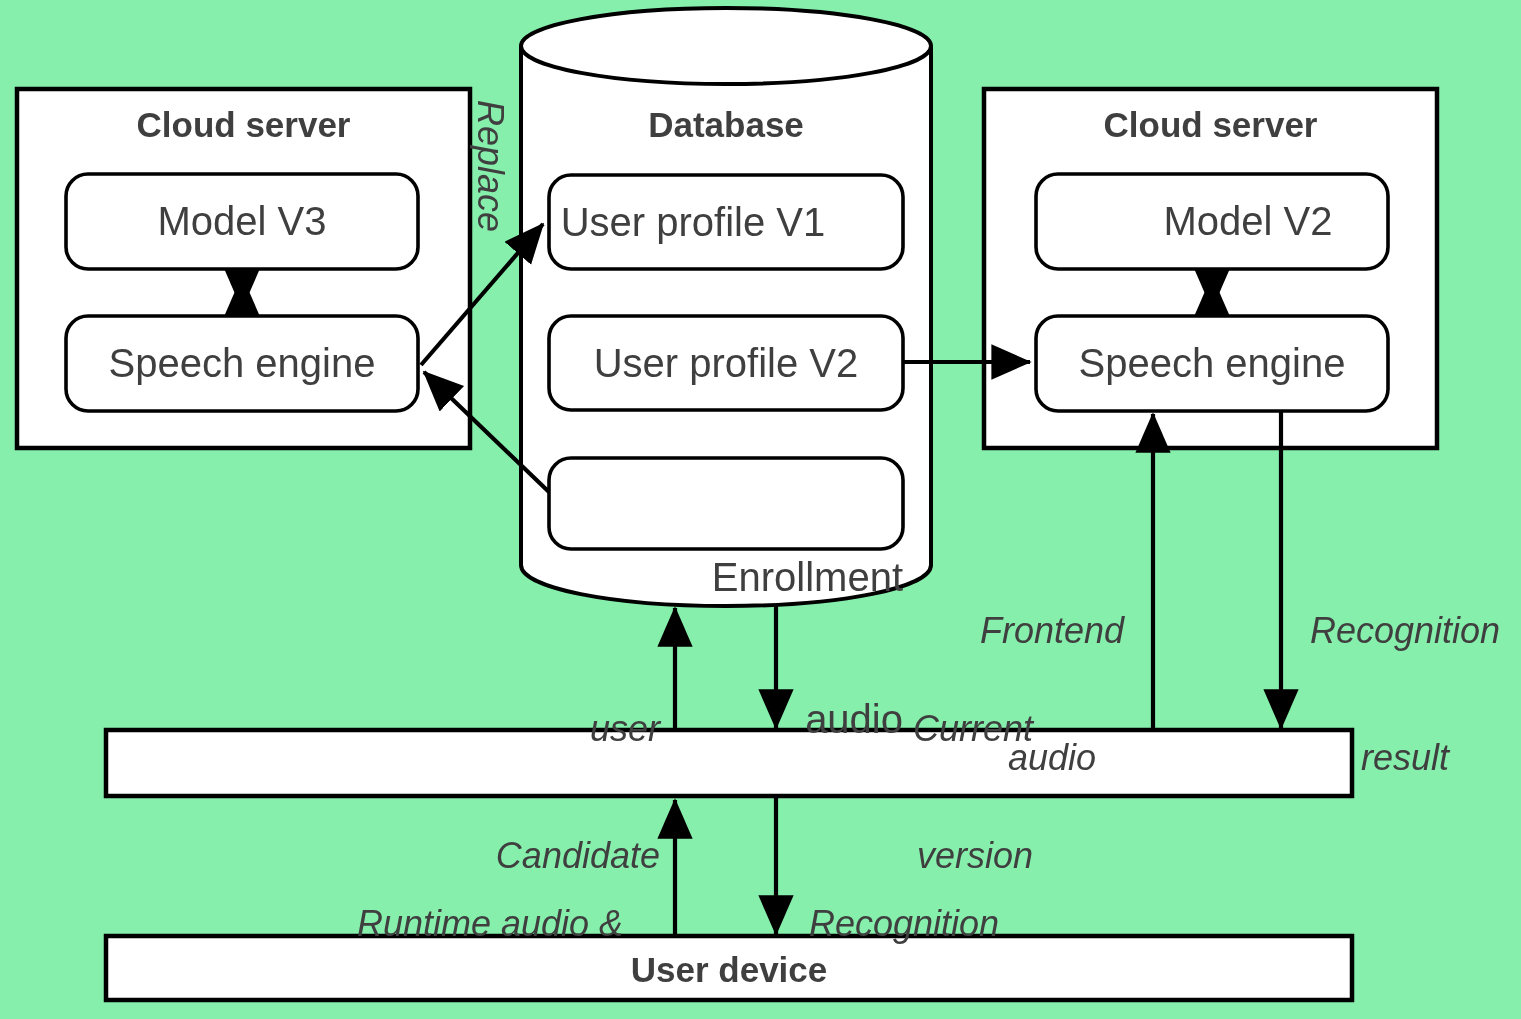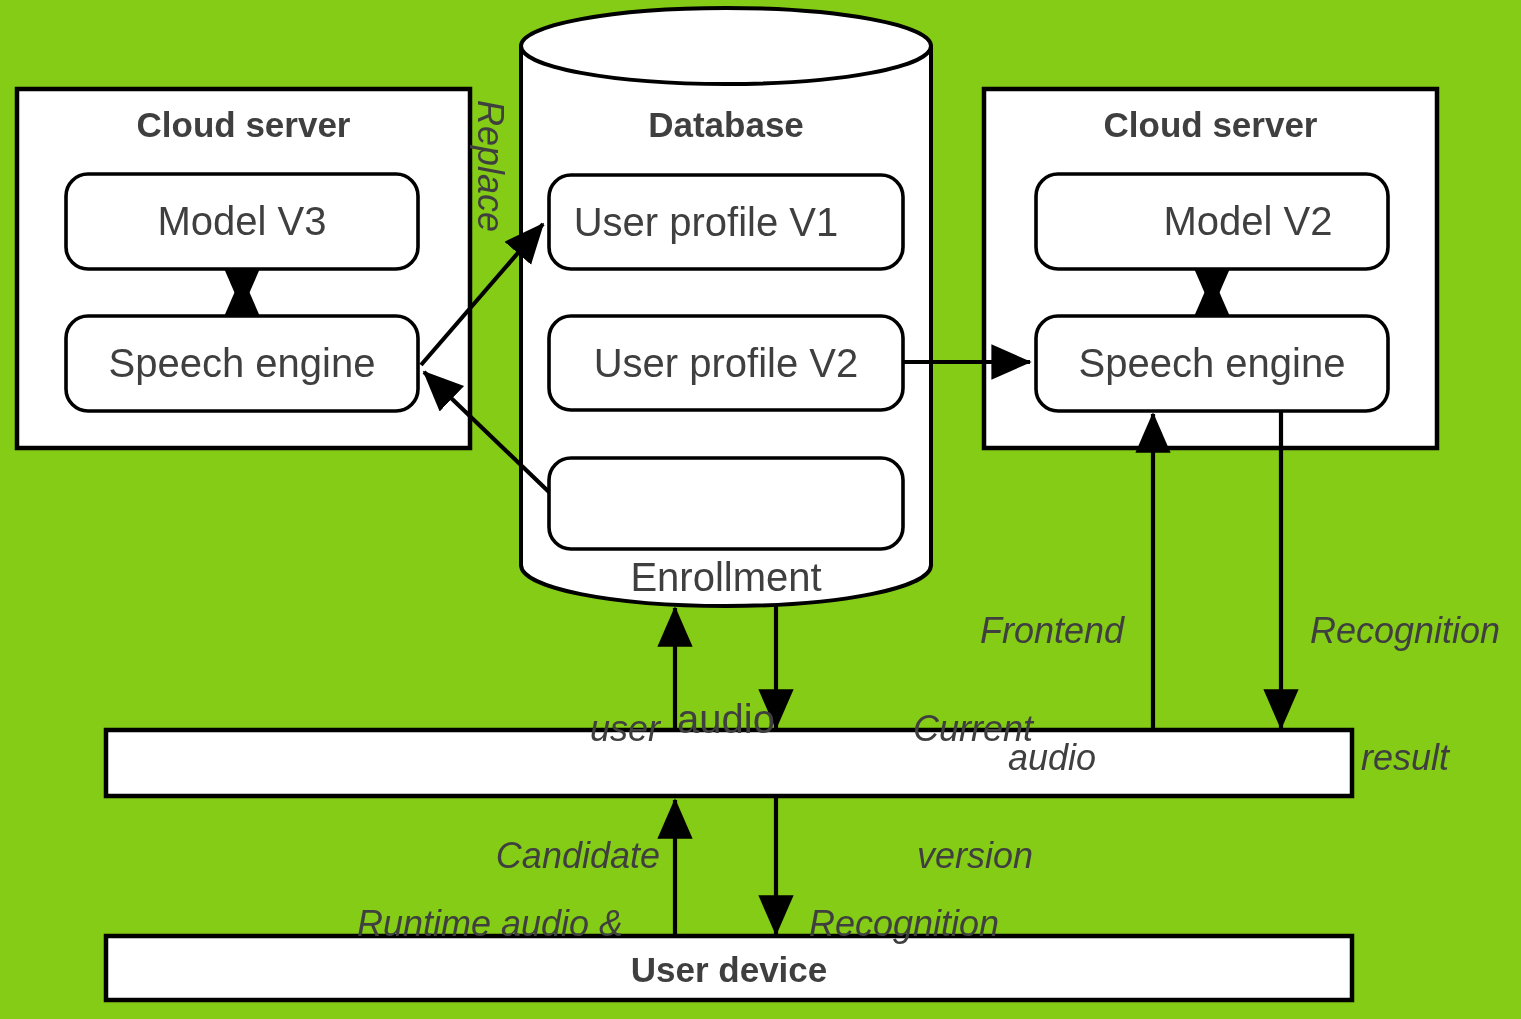--- a/index.html
+++ b/index.html
@@ -4,21 +4,21 @@
 <style>
   html, body {
     margin: 0;
     padding: 0;
     background: #ffffff;
   }
   #canvas {
     position: relative;
     width: 1521px;
     height: 1019px;
-    background: #84cc16;
+    background: #86efac;
     overflow: hidden;
     font-family: "Liberation Sans", sans-serif;
   }
   svg.layer {
     position: absolute;
     left: 0;
     top: 0;
     width: 1521px;
     height: 1019px;
     pointer-events: none;
@@ -118,23 +118,23 @@
 
       <line x1="776" y1="797" x2="776" y2="934" marker-end="url(#arrowEnd)"></line>
     </g>
   </svg>
 
   <div class="lbl bold-title" style="left:17px; top:104px; width:453px;">Cloud server</div>
   <div class="lbl node-text" style="left:66px; top:198px; width:352px;">Model V3</div>
   <div class="lbl node-text" style="left:66px; top:340px; width:352px;">Speech engine</div>
 
   <div class="lbl bold-title" style="left:521px; top:104px; width:410px;">Database</div>
-  <div class="lbl node-text" style="left:562px; top:199px; width:288px;">User profile V1</div>
+  <div class="lbl node-text" style="left:549px; top:199px; width:288px;">User profile V1</div>
   <div class="lbl node-text" style="left:549px; top:340px; width:354px;">User profile V2</div>
-  <div class="lbl node-text ta-center" style="left:549px; top:460px; width:354px;">
+  <div class="lbl node-text ta-center" style="left:549px; top:460px; width:354px;text-align:right;">
     <div>Enrollment</div>
     <div>audio</div>
   </div>
 
   <div class="lbl bold-title" style="left:984px; top:104px; width:453px;">Cloud server</div>
   <div class="lbl node-text" style="left:1036px; top:198px; width:352px;padding-left:36px;">Model V2</div>
   <div class="lbl node-text" style="left:1036px; top:340px; width:352px;">Speech engine</div>
 
   <div class="lbl bold-title" style="left:106px; top:949px; width:1246px;">User device</div>
 

